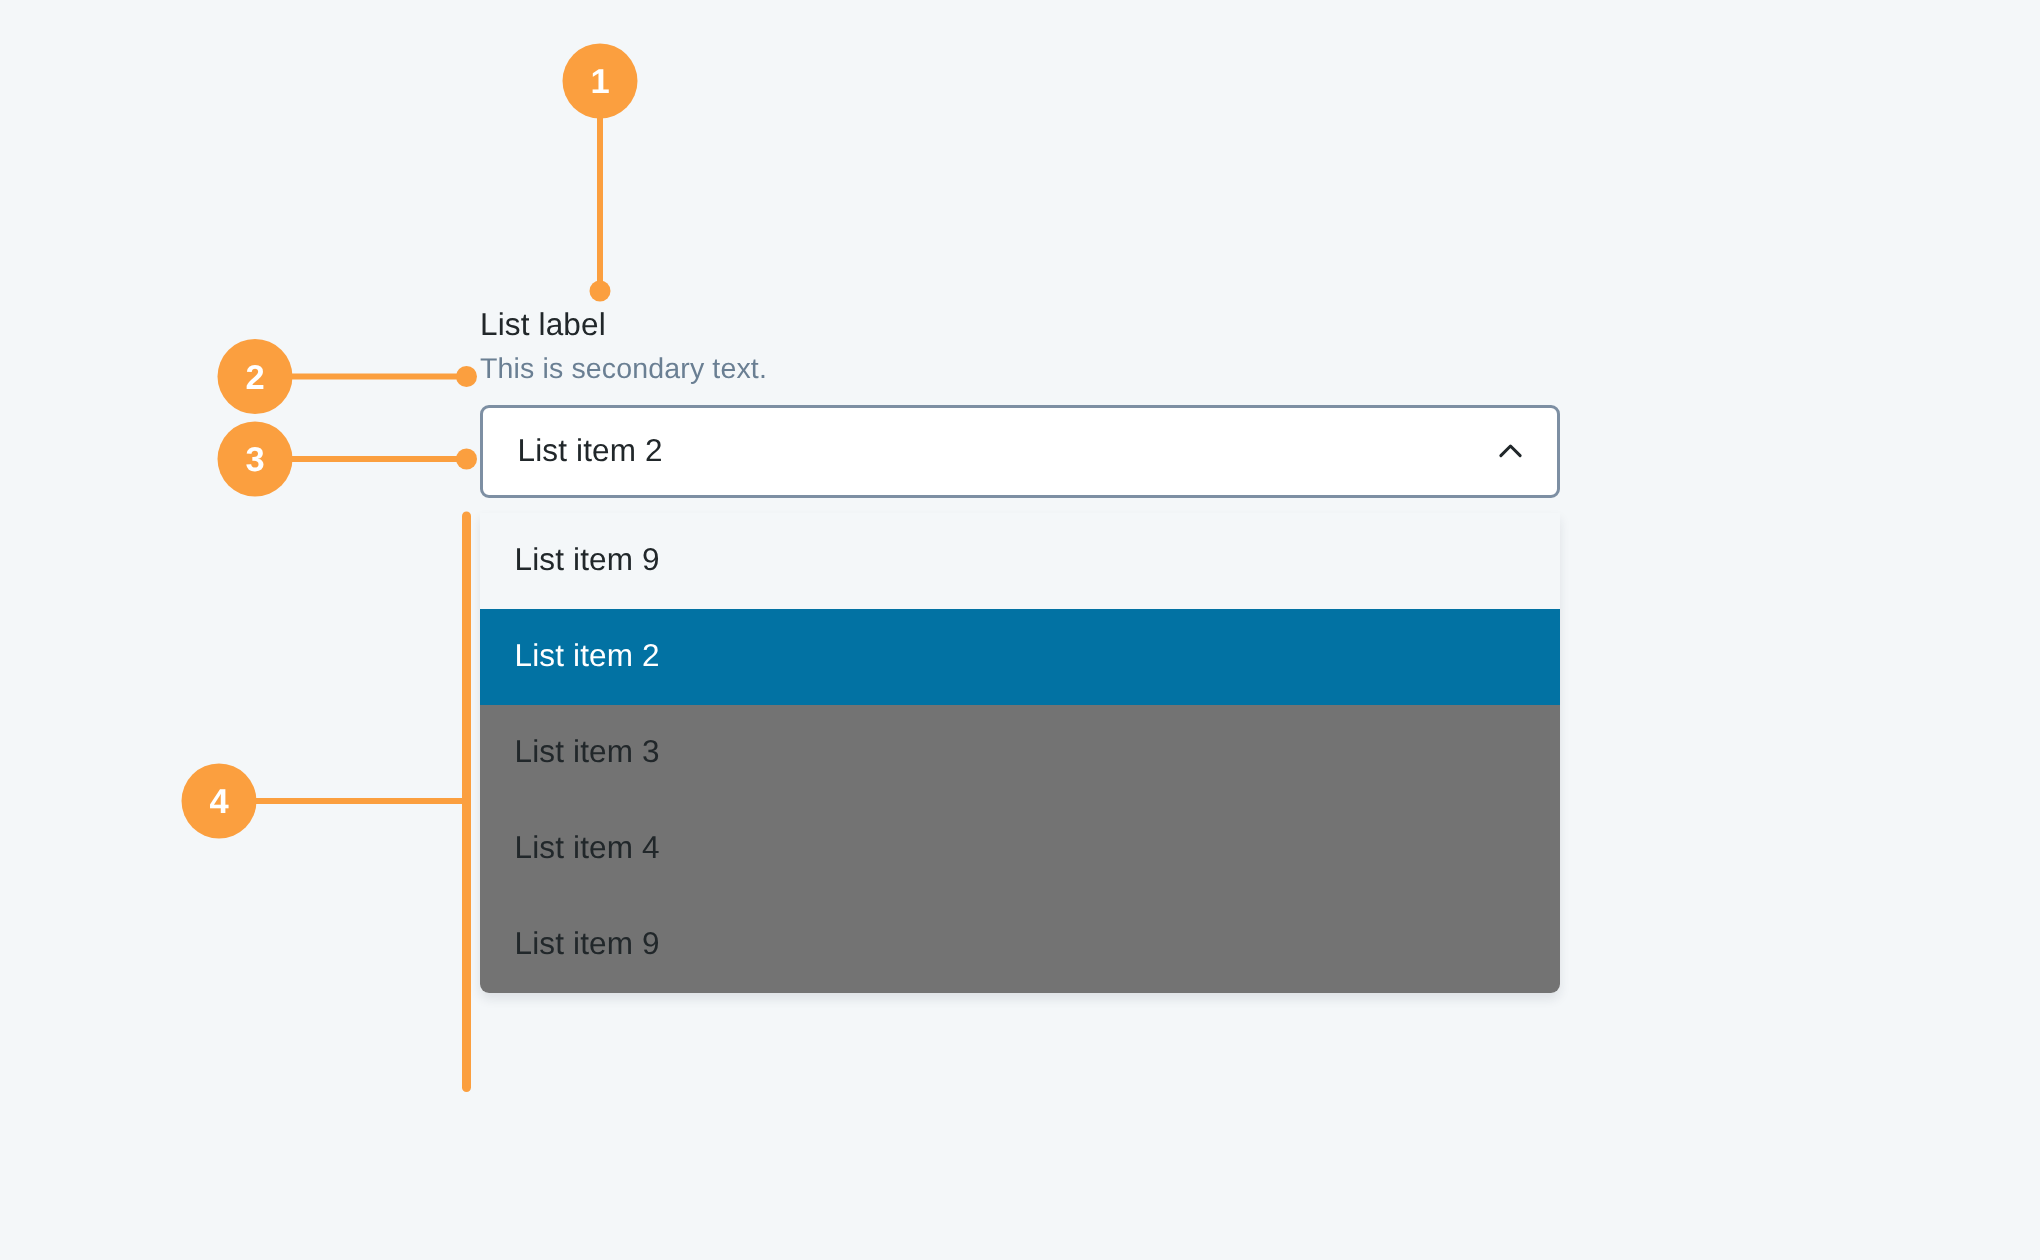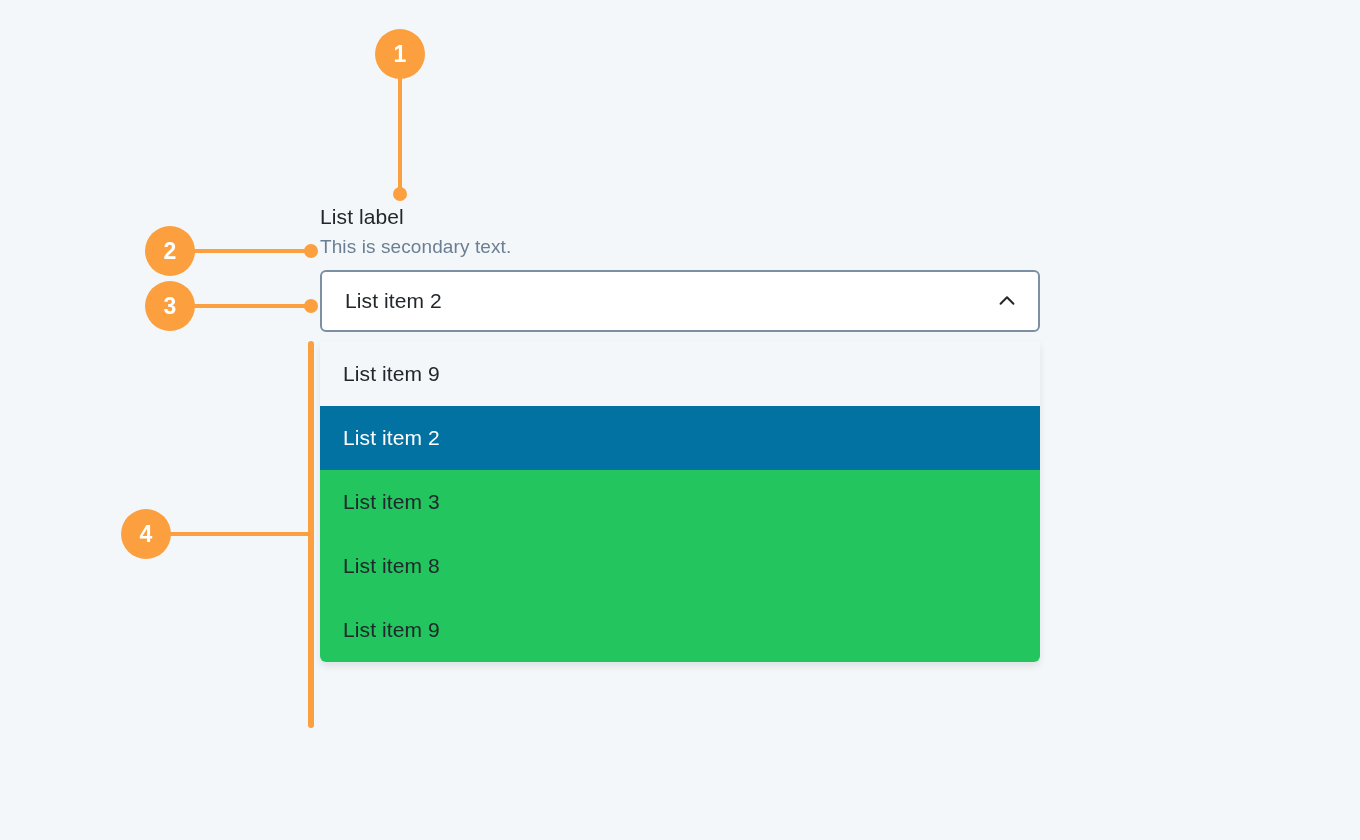--- a/index.html
+++ b/index.html
@@ -108,21 +108,21 @@
     overflow: hidden;
   }
   .dd-item {
     height: 64px;
     display: flex;
     align-items: center;
     padding-left: 23px;
     font-size: 21px;
     color: #21272a;
     letter-spacing: 0.1px;
-    background: #22c55e;
+    background: #737373;
   }
   .dd-item.hovered {
     background: #f4f7f9;
   }
   .dd-item.selected {
     background: #0272a3;
     color: #ffffff;
   }
 </style>
 </head>
@@ -161,17 +161,17 @@
           <polyline points="5,15 12,8 19,15"></polyline>
         </svg>
       </span>
     </div>
   </div>
 
   <div class="dropdown-list">
     <div class="dd-item hovered">List item 9</div>
     <div class="dd-item selected">List item 2</div>
     <div class="dd-item">List item 3</div>
-    <div class="dd-item">List item 8</div>
+    <div class="dd-item">List item 4</div>
     <div class="dd-item">List item 9</div>
   </div>
 
 </div>
 
 </body></html>

